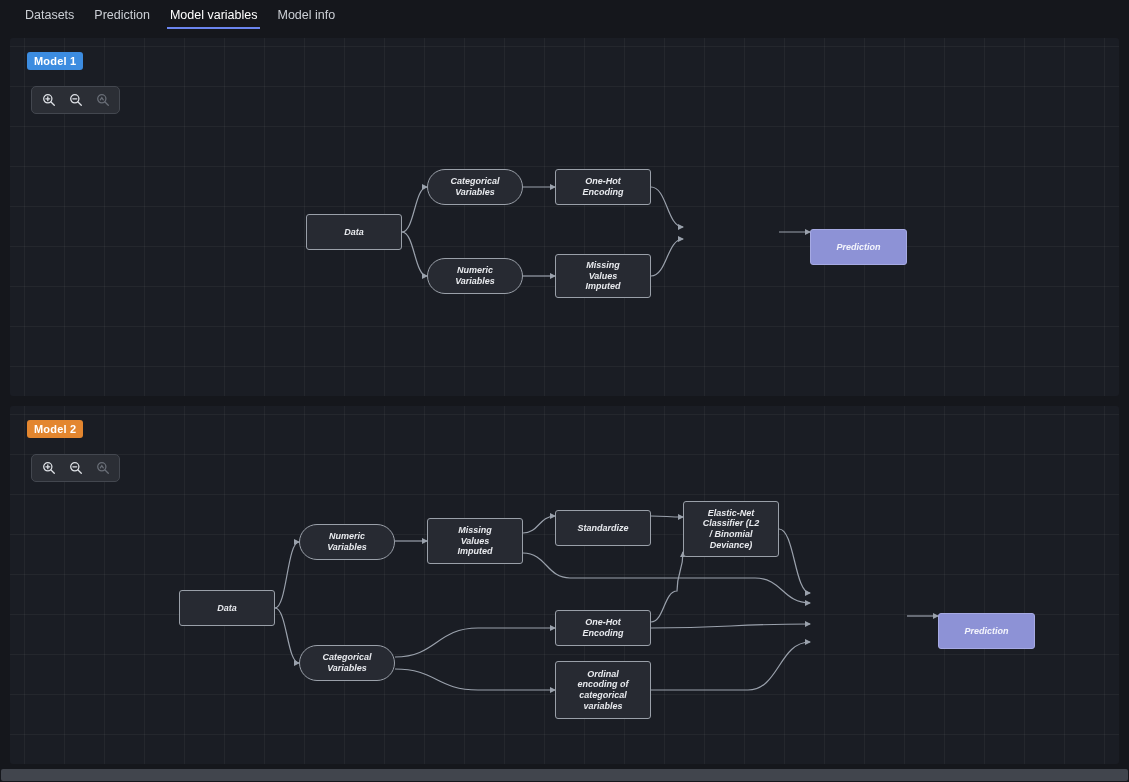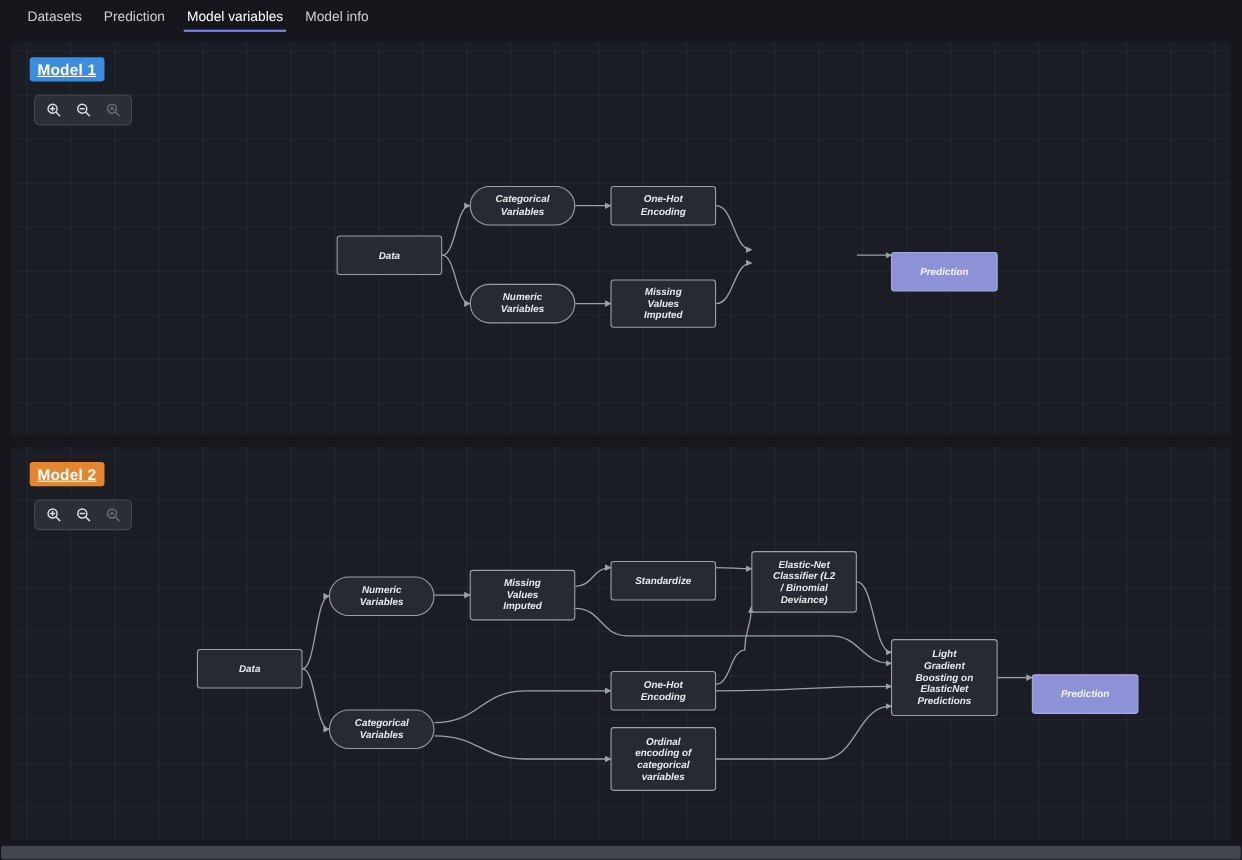--- a/index.html
+++ b/index.html
@@ -37,24 +37,23 @@
     overflow: hidden;
     background-color: #1a1d24;
     background-image:
       linear-gradient(to right, rgba(255,255,255,0.045) 1px, transparent 1px),
       linear-gradient(to bottom, rgba(255,255,255,0.045) 1px, transparent 1px);
     background-size: 40px 40px;
     background-position: 14px 8px;
   }
   .badge {
     position: absolute; left: 17px; top: 14px; z-index: 4;
-    font-size: 14px; font-weight: bold; color: #ffffff;
+    font-size: 11px; font-weight: bold; color: #ffffff;
     padding: 3px 7px; border-radius: 3px;
     letter-spacing: 0.2px;
-    text-decoration: underline;
   }
   .toolbar {
     position: absolute; left: 21px; top: 48px; z-index: 4;
     display: flex; align-items: center;
     background: #2b2e35;
     border: 1px solid #43474f;
     border-radius: 5px;
     padding: 2px 3px;
   }
   .tool-btn {
@@ -239,23 +238,20 @@
       </div>
       <div class="node step" style="left: 545px; top: 204px; width: 96px; height: 36px;">
         <span class="node-label">One-Hot<br>Encoding</span>
       </div>
       <div class="node branch" style="left: 289px; top: 239px; width: 96px; height: 36px;">
         <span class="node-label">Categorical<br>Variables</span>
       </div>
       <div class="node step" style="left: 545px; top: 255px; width: 96px; height: 58px;">
         <span class="node-label">Ordinal<br>encoding of<br>categorical<br>variables</span>
       </div>
-      <div class="node step" style="left: 800px; top: 175px; width: 97px; height: 70px;">
-        <span class="node-label">Light<br>Gradient<br>Boosting on<br>ElasticNet<br>Predictions</span>
-      </div>
       <div class="node prediction" style="left: 928px; top: 192px; width: 97px; height: 36px;">
         <span class="node-label">Prediction</span>
       </div>
     </section>
   </div>
 <div id="hscrollbar">
   <div class="thumb"></div>
 </div>
 
 </body></html>

